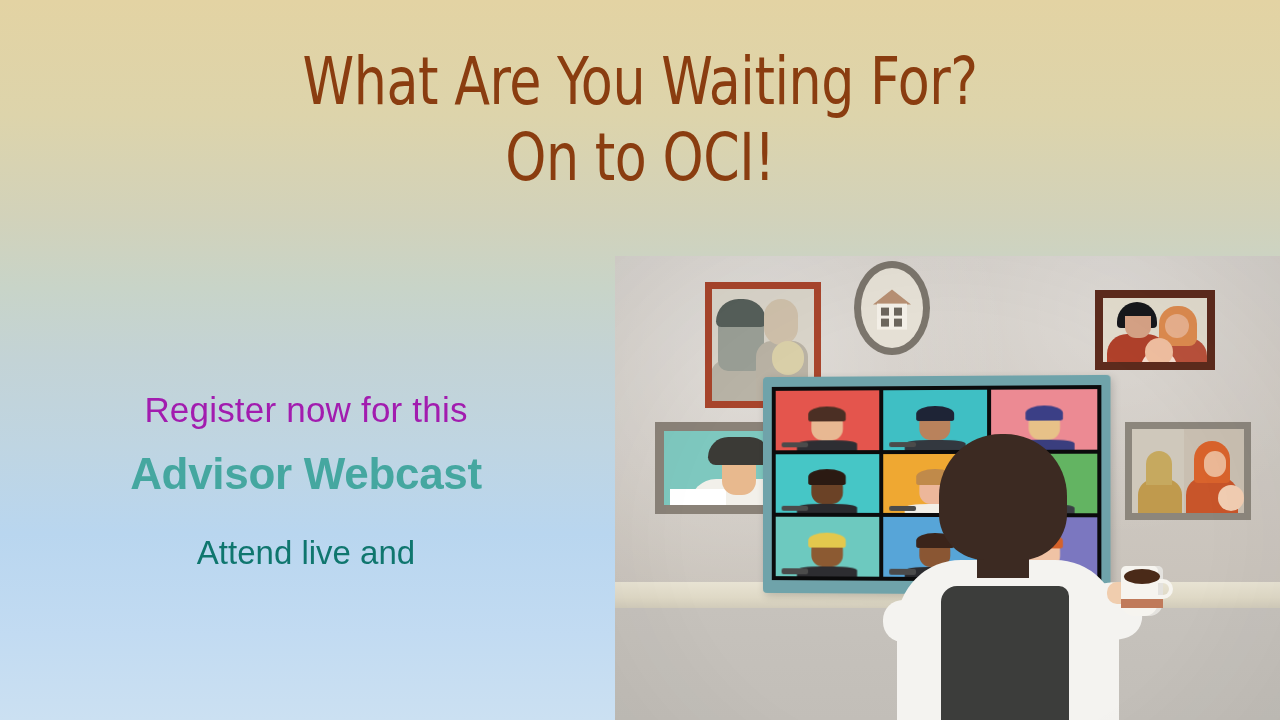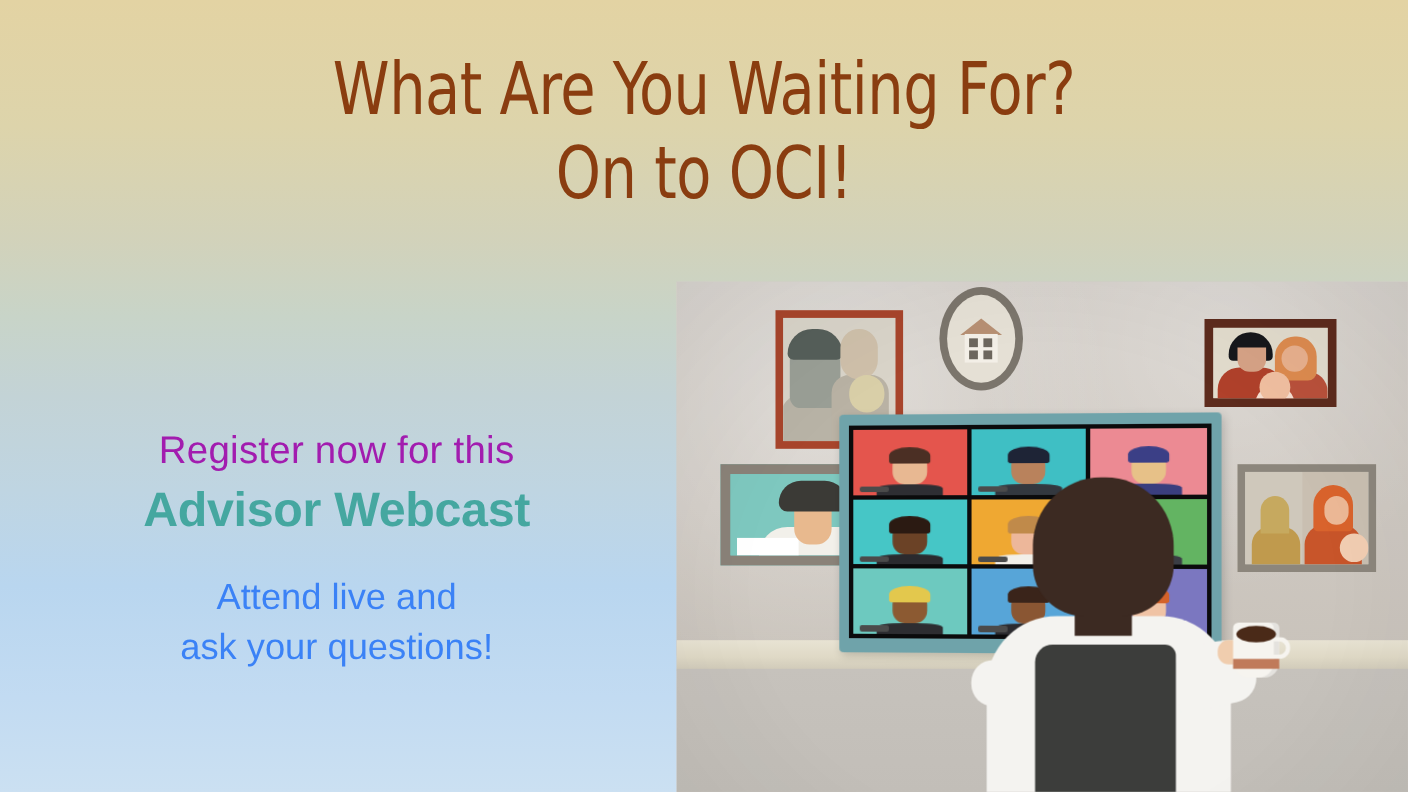--- a/index.html
+++ b/index.html
@@ -44,25 +44,25 @@
     position:absolute; left:0; top:388px; width:612px;
     text-align:center;
     color:#101010;
   }
   .lead {
     font-size:35px; line-height:44px; font-weight:400; color:#a21caf;
     letter-spacing:0.2px;
   }
   .brand {
     font-size:44px; line-height:60px; font-weight:bold;
-    color:#45a7a0; letter-spacing:-0.3px; margin-top:2px;
+    color:#45a7a0; letter-spacing:-0.3px; margin-top:12px;
   }
   .attend {
     margin-top:26px;
-    font-size:33px; line-height:45px; font-weight:400; color:#3b82f6;
+    font-size:33px; line-height:45px; font-weight:400; color:#0f766e;
   }
   .attend span { display:block; }
 
   
   .illus {
     position:absolute; left:615px; top:256px;
     width:665px; height:464px; overflow:hidden;
     background:#cdc8c2;
   }
   .wall {
@@ -235,21 +235,20 @@
   <div class="title-block">
     <span class="title-line">What Are You Waiting For?</span>
     <span class="title-line">On to OCI!</span>
   </div>
 
   <div class="left-col">
     <div class="lead">Register now for this</div>
     <div class="brand">Advisor Webcast</div>
     <div class="attend">
       <span>Attend live and</span>
-      <span>ask your questions!</span>
     </div>
   </div>
 
   <div class="illus">
 
     <div class="wall"></div>
     <div class="shelf"></div>
     <div class="floor"></div>
 
     <div class="frame f-red">

